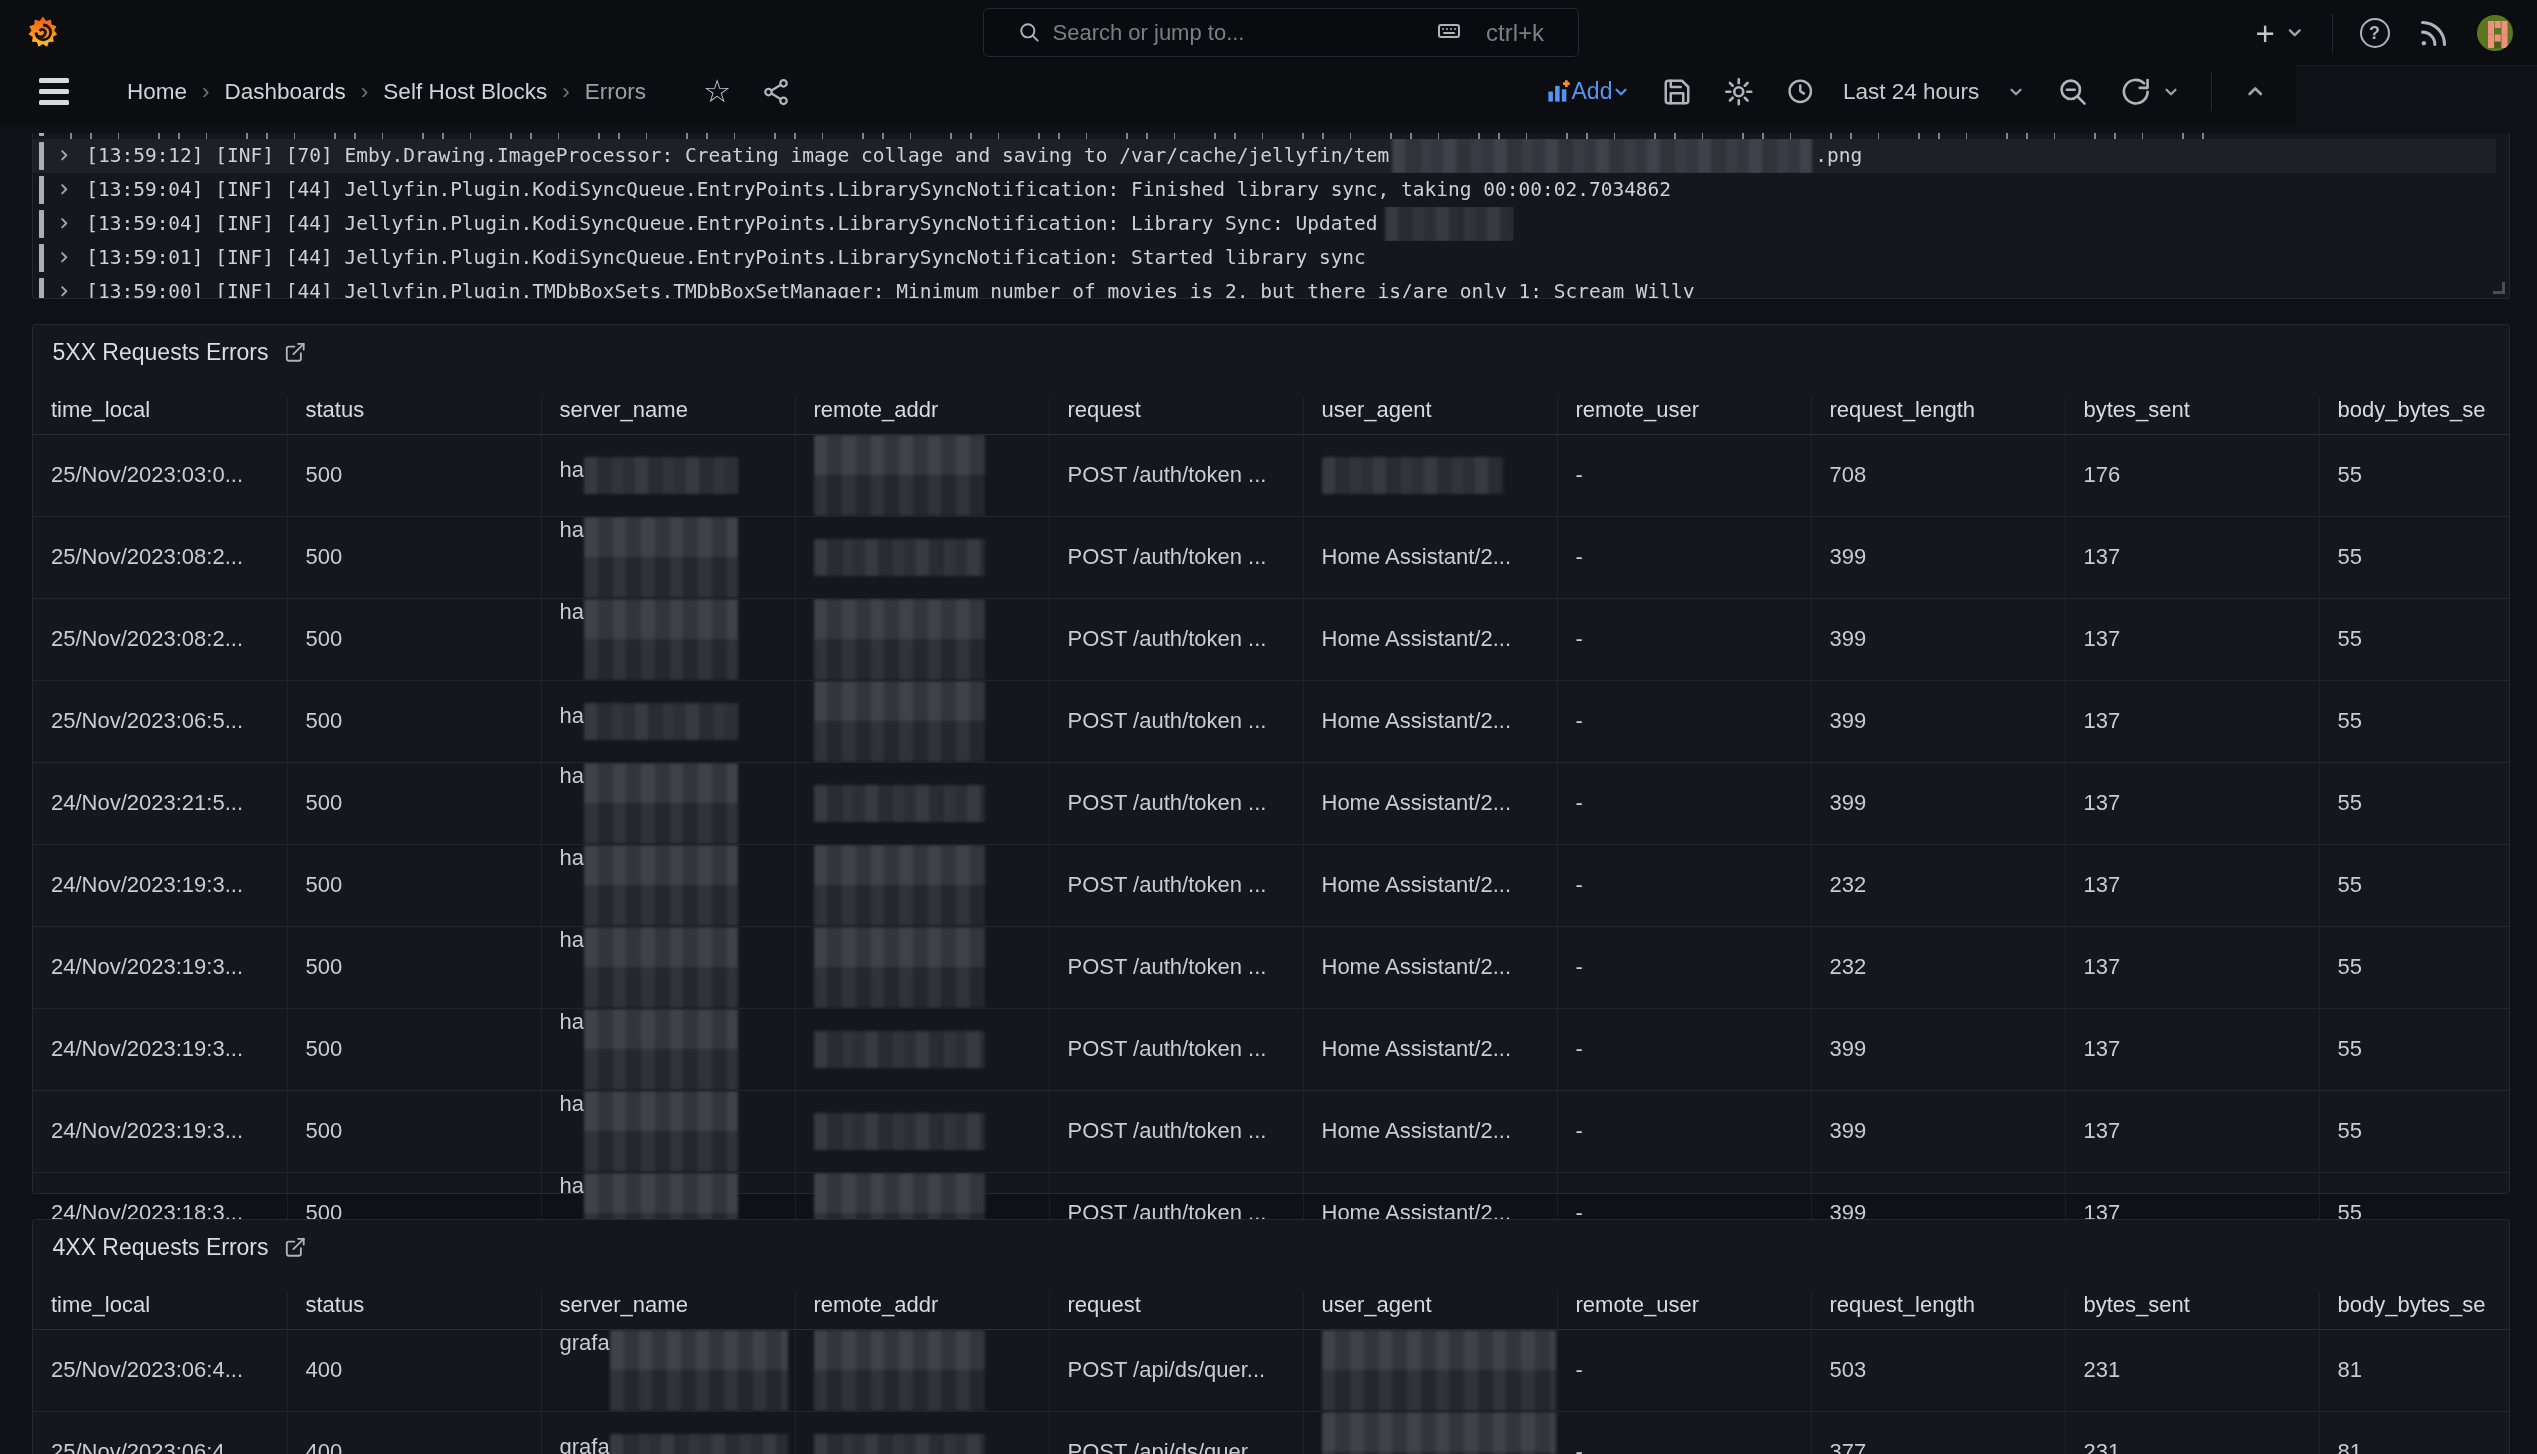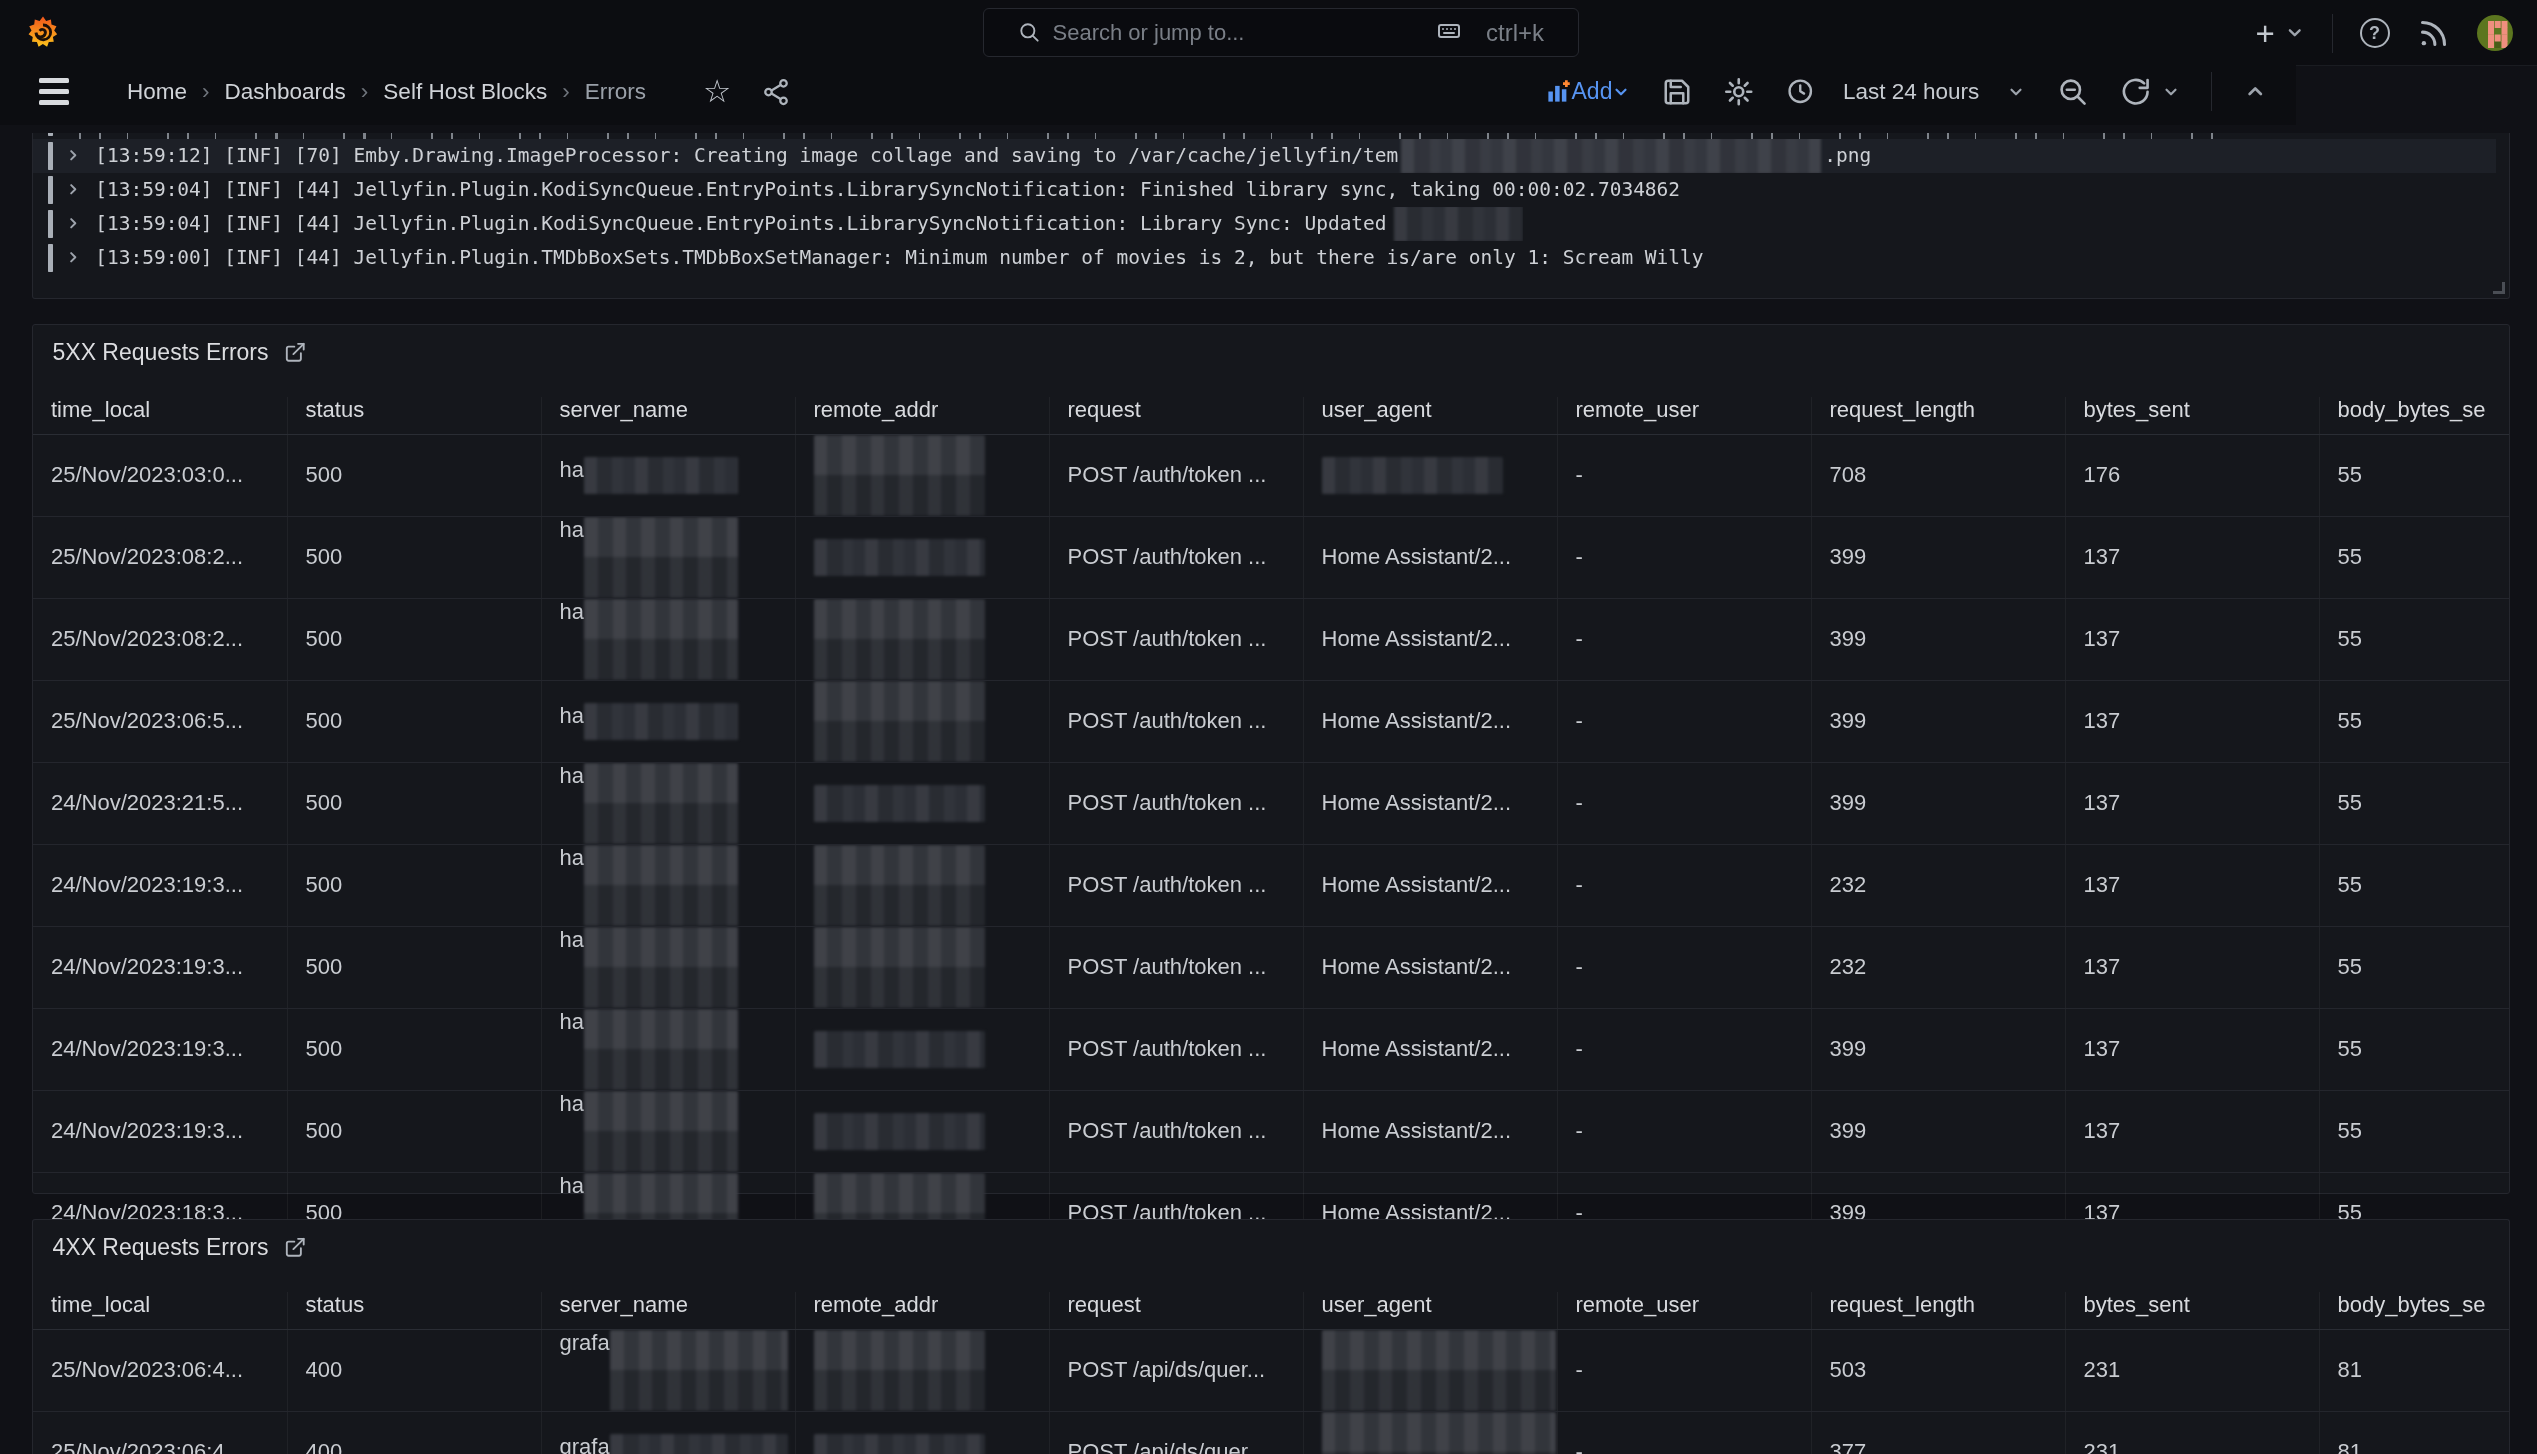--- a/index.html
+++ b/index.html
@@ -52,21 +52,21 @@
   svg.chv.blue{stroke:var(--blue)}
 
   
   .panel{position:absolute;background:var(--panel);border:0.7px solid var(--panel-border);border-radius:3px}
   .panel-title-row{position:absolute;left:19.5px;top:13.5px;display:flex;align-items:center;gap:15px;z-index:3}
   .panel-title{font-size:23px;font-weight:500;color:#dcdde0;white-space:nowrap}
 
   
   .logs-panel{left:32px;top:133px;width:2478px;height:166px;border-top:none;border-radius:0 0 3px 3px;overflow:hidden}
   .logs-inner{position:absolute;left:0;right:0;top:-28.5px}
-  .log-row{height:34px;display:flex;align-items:center;padding-left:15px;margin-right:13.5px;font-family:var(--font-mono);font-size:19.5px;color:#cdd0d5;white-space:nowrap;overflow:hidden}
+  .log-row{height:34px;display:flex;align-items:center;padding-left:6px;margin-right:13.5px;font-family:var(--font-mono);font-size:19.5px;color:#cdd0d5;white-space:nowrap;overflow:hidden}
   .log-row.hl{background:#1d2027}
   .lvl-bar{width:5.2px;height:28px;background:#a9afb7;border-radius:0.7px;margin-right:12px;flex:none}
   .log-chev{margin-right:13.5px;flex:none;display:flex;align-items:center}
   .log-text{display:flex;align-items:center;overflow:hidden}
   .glyph-strip{height:5.2px;width:2145px;align-self:flex-end;margin-bottom:0;
     background:repeating-linear-gradient(90deg,#7e838a 0 2.2px,transparent 2.2px 20px,#7e838a 20px 22.5px,transparent 22.5px 48px,#7e838a 48px 49px,transparent 49px 88px)}
   .corner-handle{position:absolute;right:4.5px;bottom:4.5px;width:12px;height:12px;border-right:3px solid #4a4e55;border-bottom:3px solid #4a4e55}
 
   
   .rd{display:inline-block;vertical-align:middle;border-radius:1.5px;background-color:var(--redact);
@@ -287,20 +287,31 @@
             <svg class="chv" width="16.5" height="16.5" viewBox="0 0 20 20">
               <polyline points="7.5,5 12.5,10 7.5,15"></polyline>
             </svg>
           </span>
         <span class="log-text">
             <span>[13:59:04] [INF] [44] Jellyfin.Plugin.KodiSyncQueue.EntryPoints.LibrarySyncNotification: Library Sync: Updated</span>
             <span class="rd rd-log-short"></span>
           </span>
       </div>
 
+      <div class="log-row">
+        <span class="lvl-bar"></span>
+        <span class="log-chev">
+            <svg class="chv" width="16.5" height="16.5" viewBox="0 0 20 20">
+              <polyline points="7.5,5 12.5,10 7.5,15"></polyline>
+            </svg>
+          </span>
+        <span class="log-text">
+            <span>[13:59:01] [INF] [44] Jellyfin.Plugin.KodiSyncQueue.EntryPoints.LibrarySyncNotification: Started library sync</span>
+          </span>
+      </div>
 
       <div class="log-row">
         <span class="lvl-bar"></span>
         <span class="log-chev">
             <svg class="chv" width="16.5" height="16.5" viewBox="0 0 20 20">
               <polyline points="7.5,5 12.5,10 7.5,15"></polyline>
             </svg>
           </span>
         <span class="log-text">
             <span>[13:59:00] [INF] [44] Jellyfin.Plugin.TMDbBoxSets.TMDbBoxSetManager: Minimum number of movies is 2, but there is/are only 1: Scream Willy</span>

